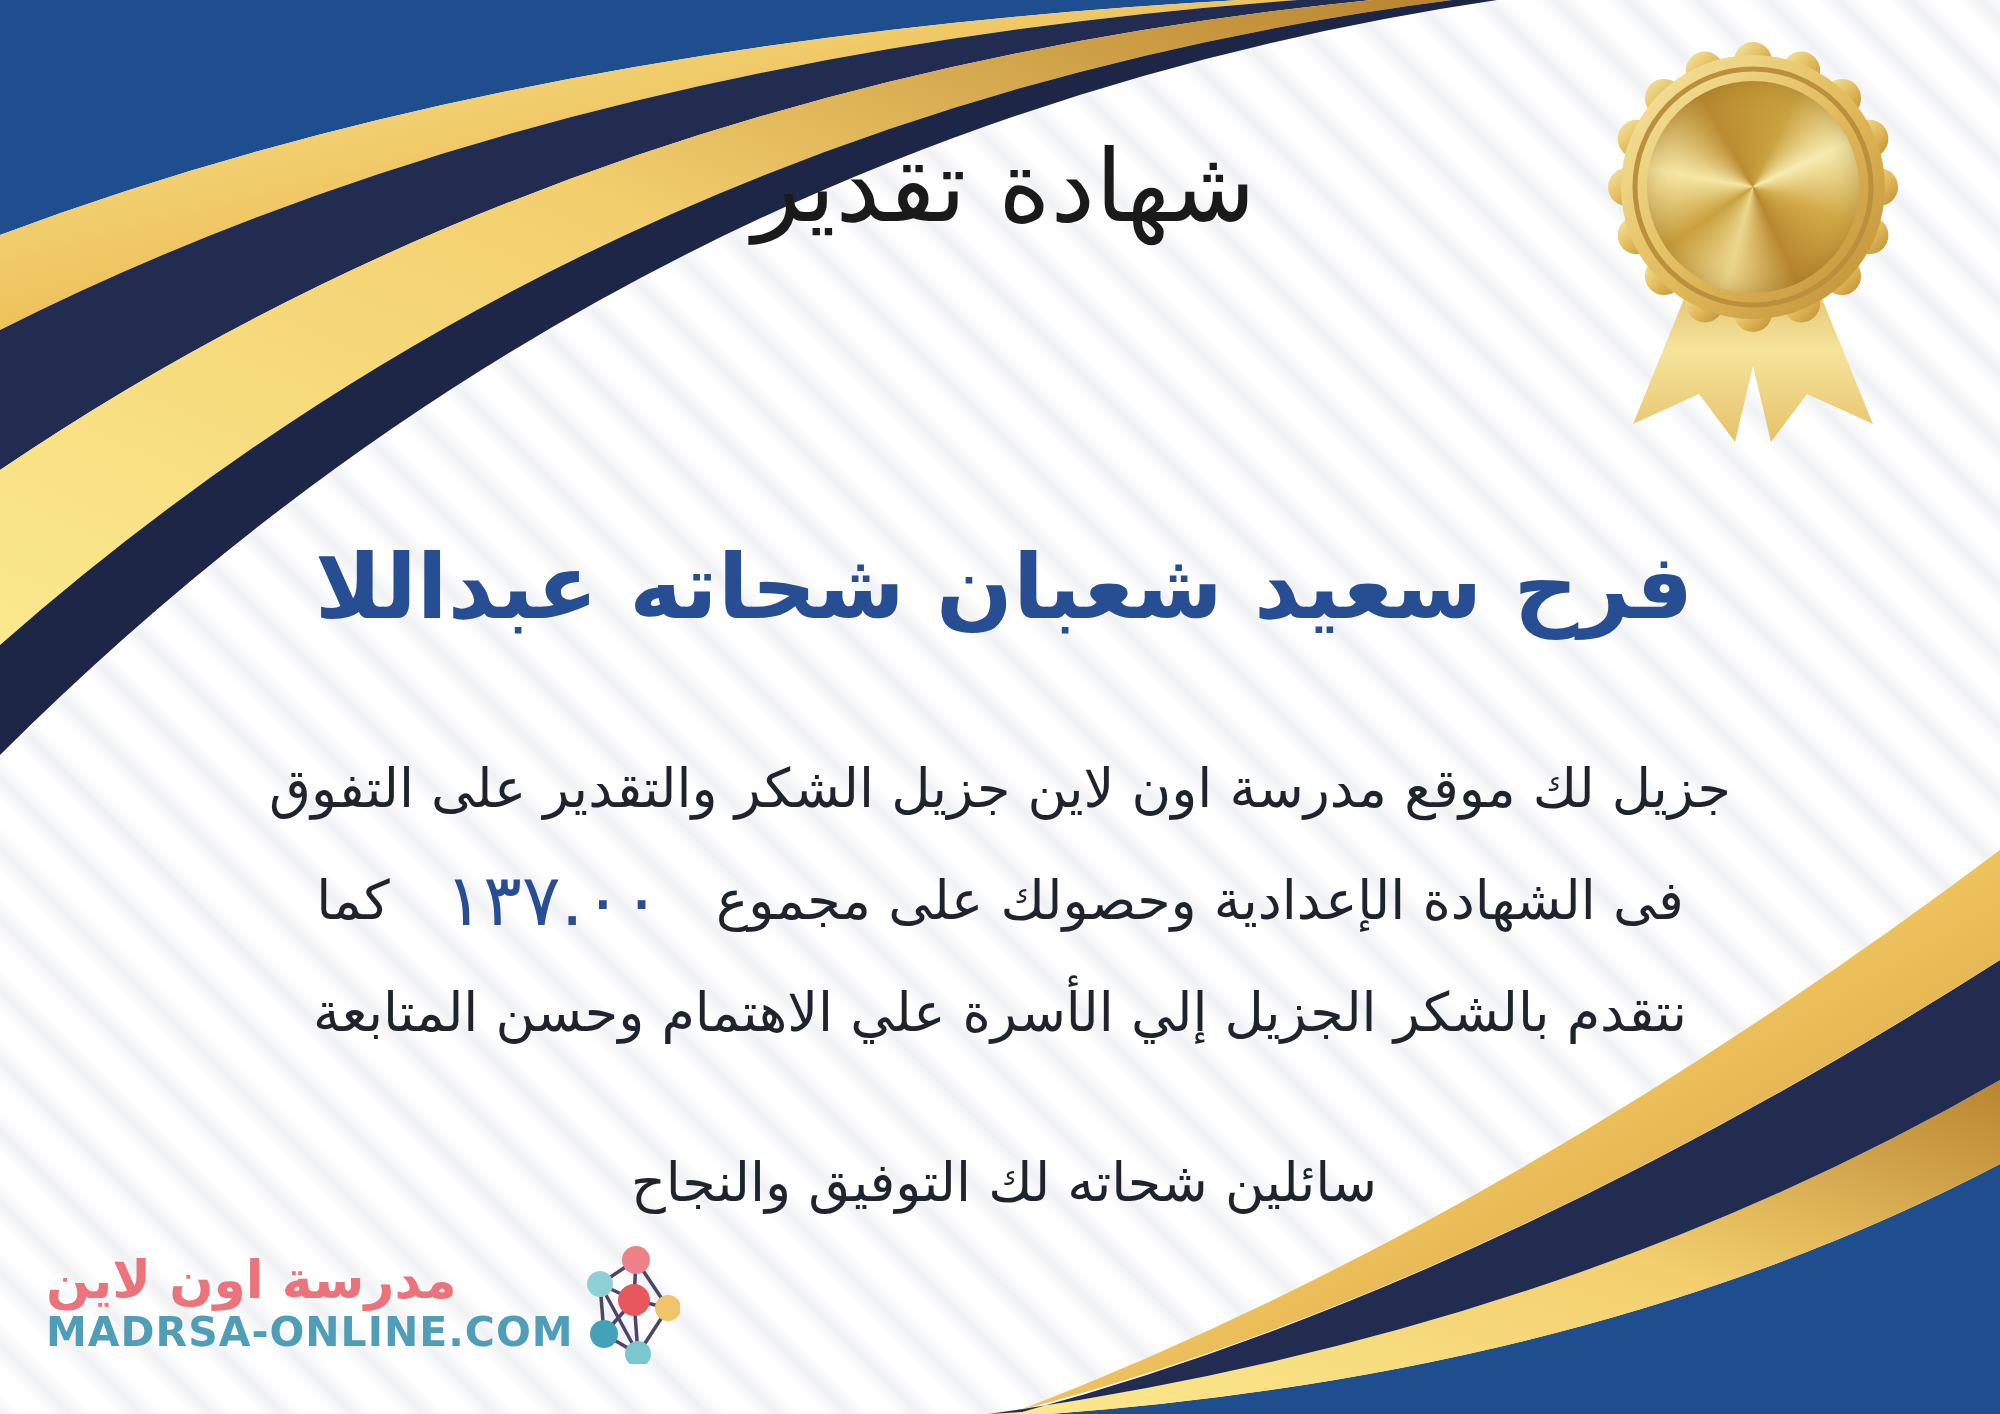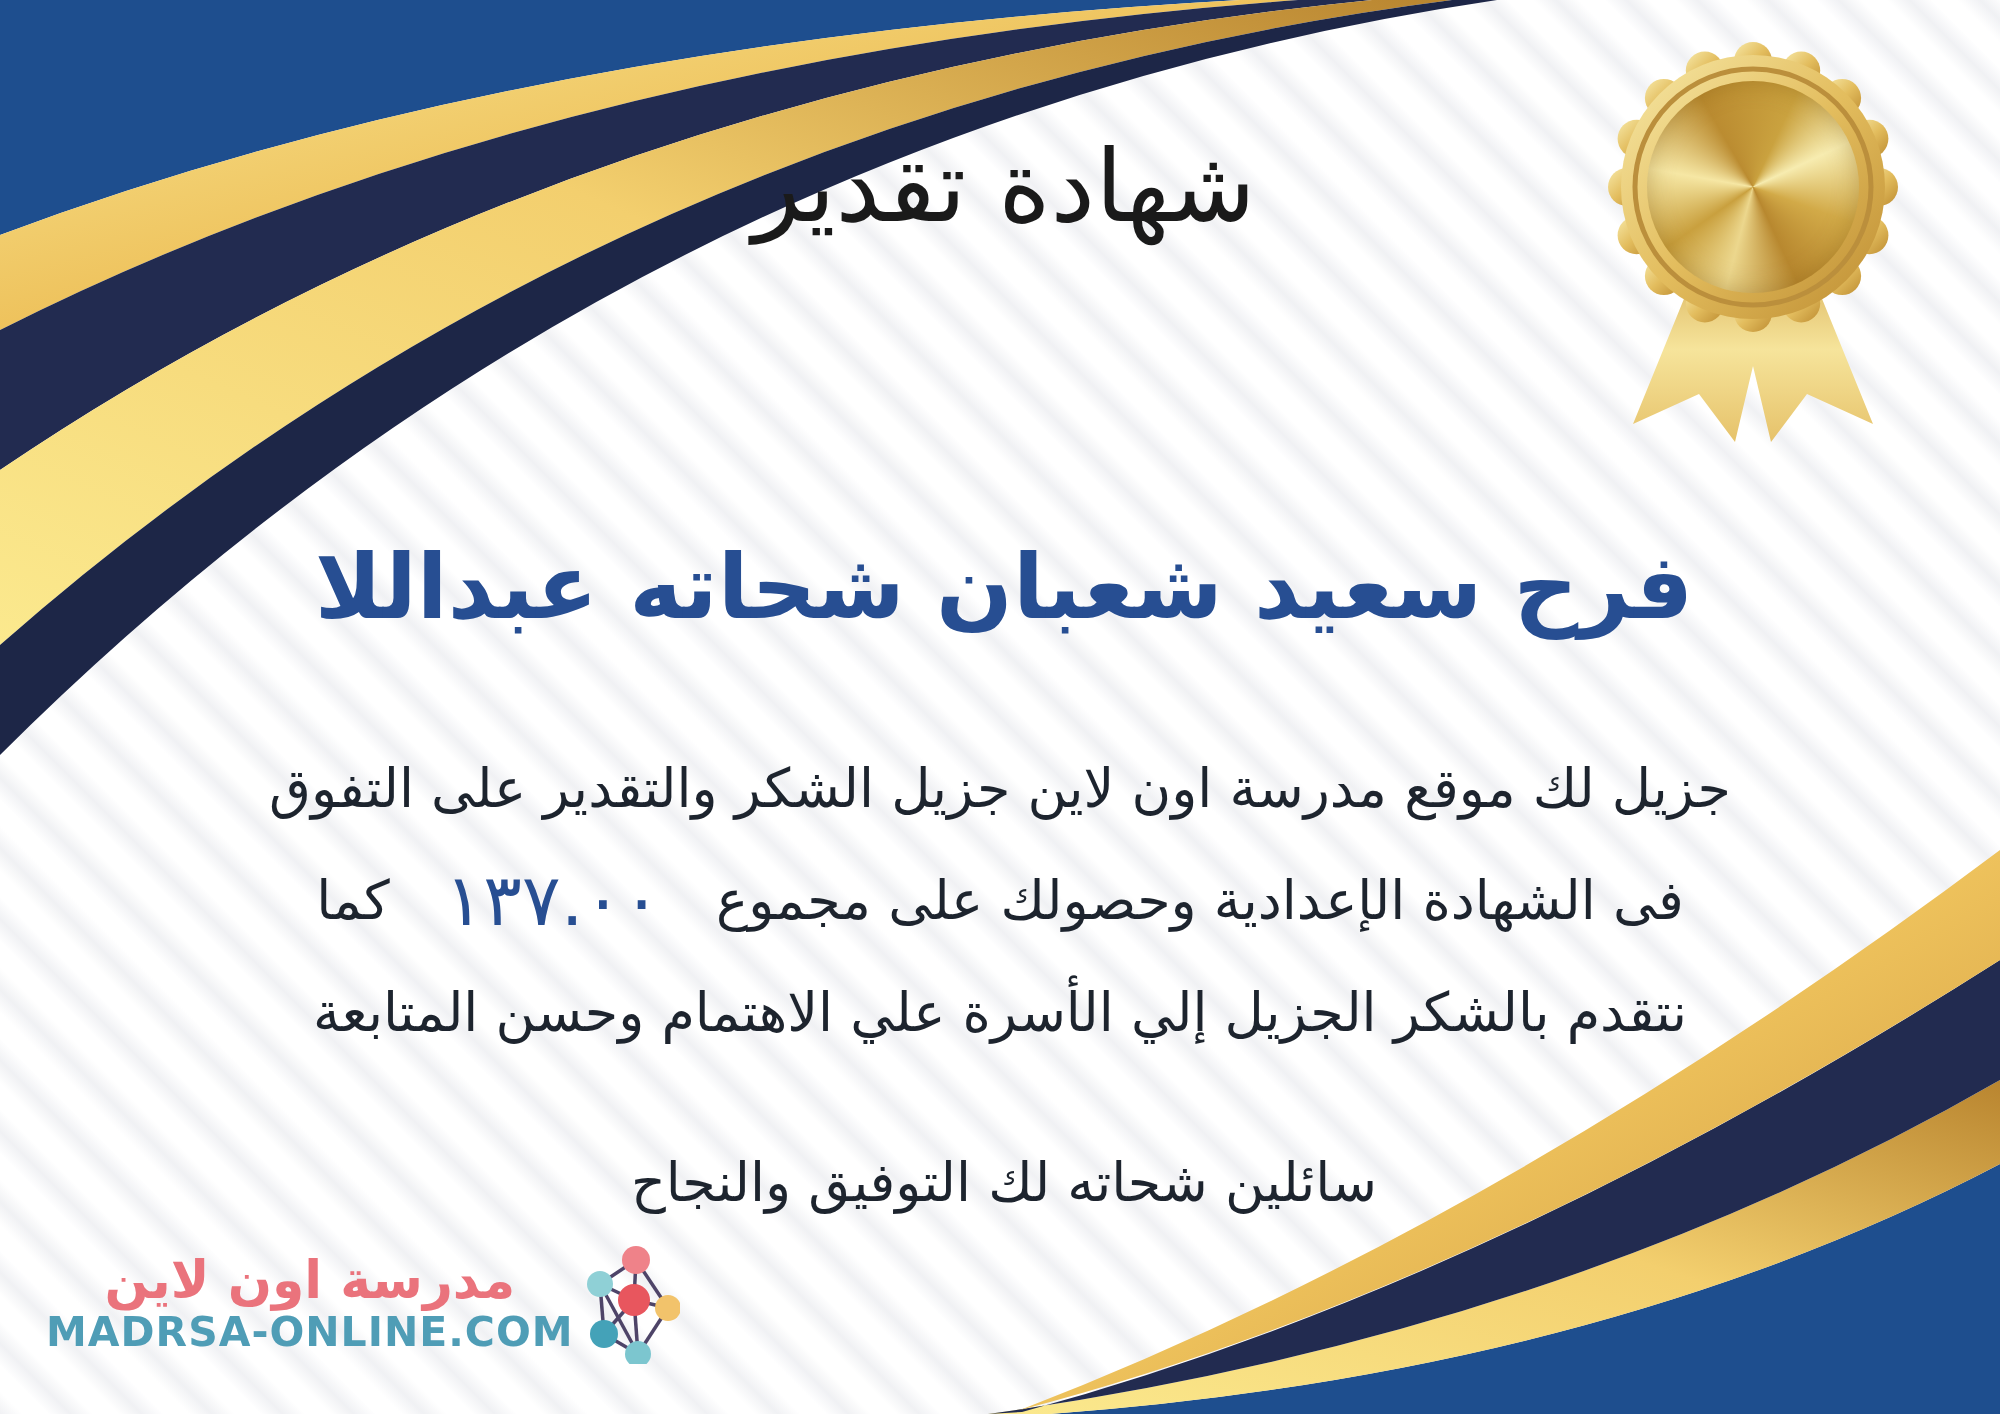--- a/index.html
+++ b/index.html
@@ -27,21 +27,21 @@
   .medal svg{position:absolute; inset:0;}
   .medal-disc{
     position:absolute; left:44px; top:39px; width:212px; height:212px; border-radius:50%;
     background: conic-gradient(from 25deg,
       #caa23f, #f7ecb0 40deg, #d2aa48 85deg, #b8882f 130deg,
       #ecd78d 170deg, #c9a03e 210deg, #f6e7a4 255deg, #bb8c31 305deg, #caa23f 360deg);
     box-shadow: inset 0 0 24px rgba(120,80,10,0.35);
   }
   
   .logo{position:absolute; left:46px; top:1244px; display:flex; align-items:center;}
-  .logo-texts{display:flex; flex-direction:column; align-items:center;}
+  .logo-texts{display:flex; flex-direction:column; align-items:flex-start;}
   .logo-ar{font-size:52px; font-weight:bold; color:#ea737c; direction:rtl; line-height:1.1;}
   .logo-en{font-size:41px; font-weight:bold; color:#4f9db6; letter-spacing:1px; line-height:1.15;}
   .logo-mark{margin-left:10px; width:96px; height:120px;}
 </style>
 </head>
 <body>
 
 <div class="page">
 
   <svg class="decor" viewBox="0 0 2000 1414" preserveAspectRatio="none" aria-hidden="true">

